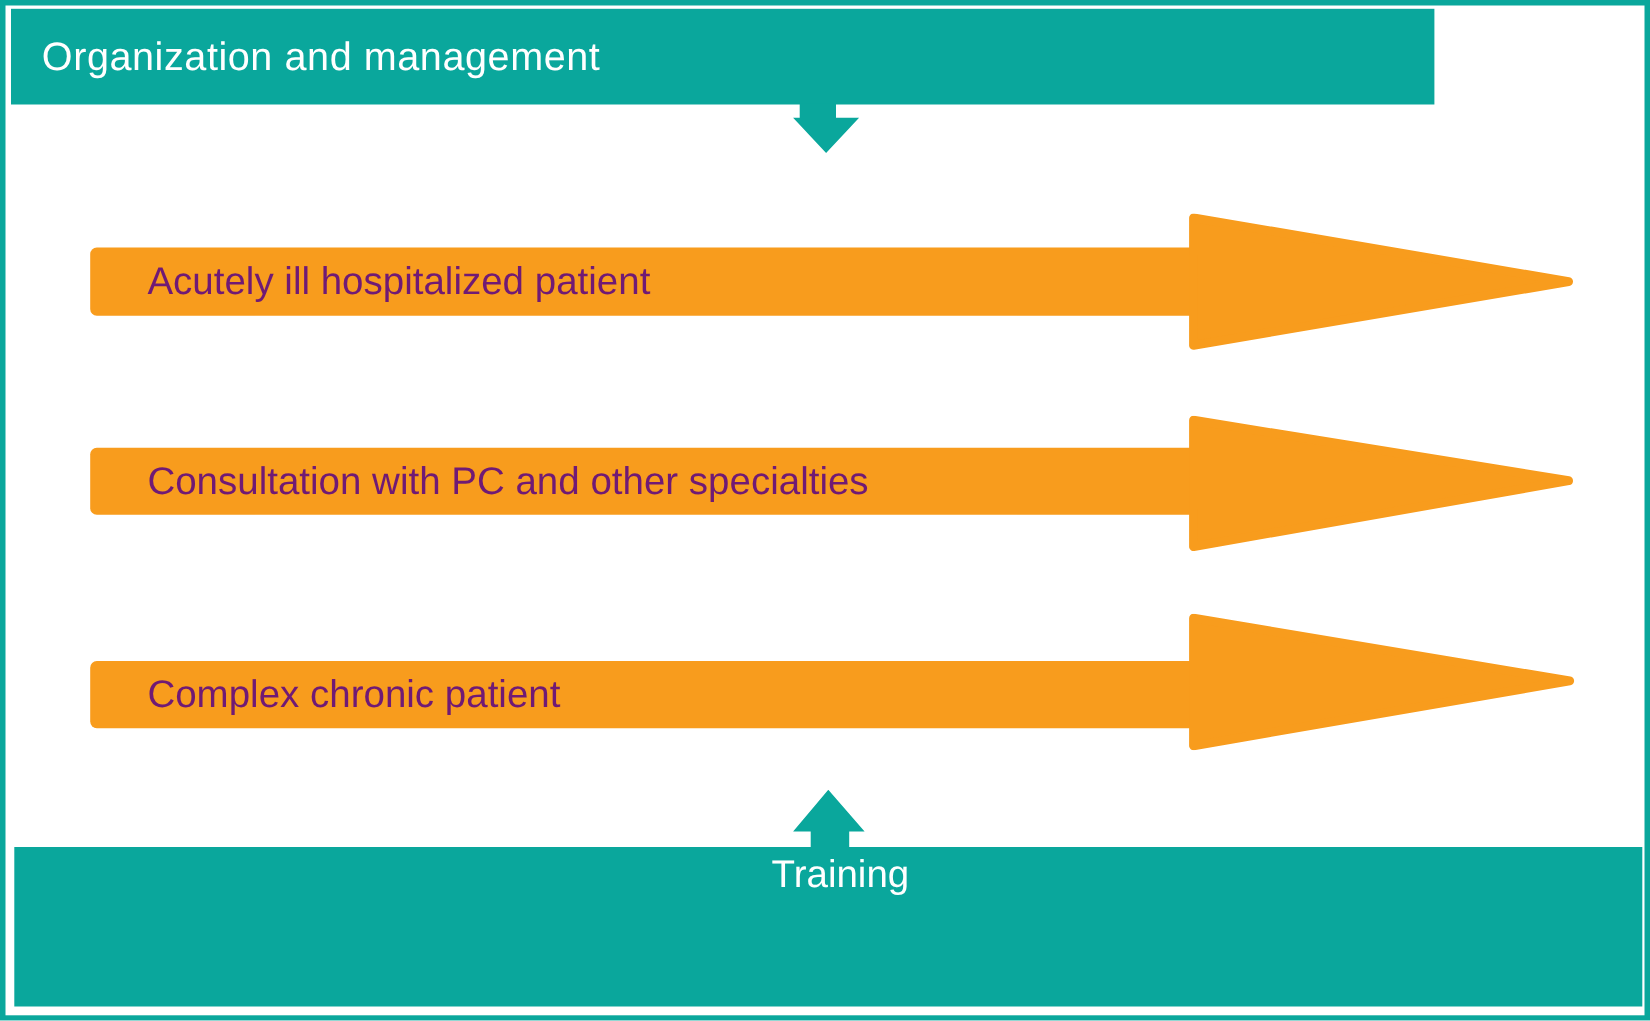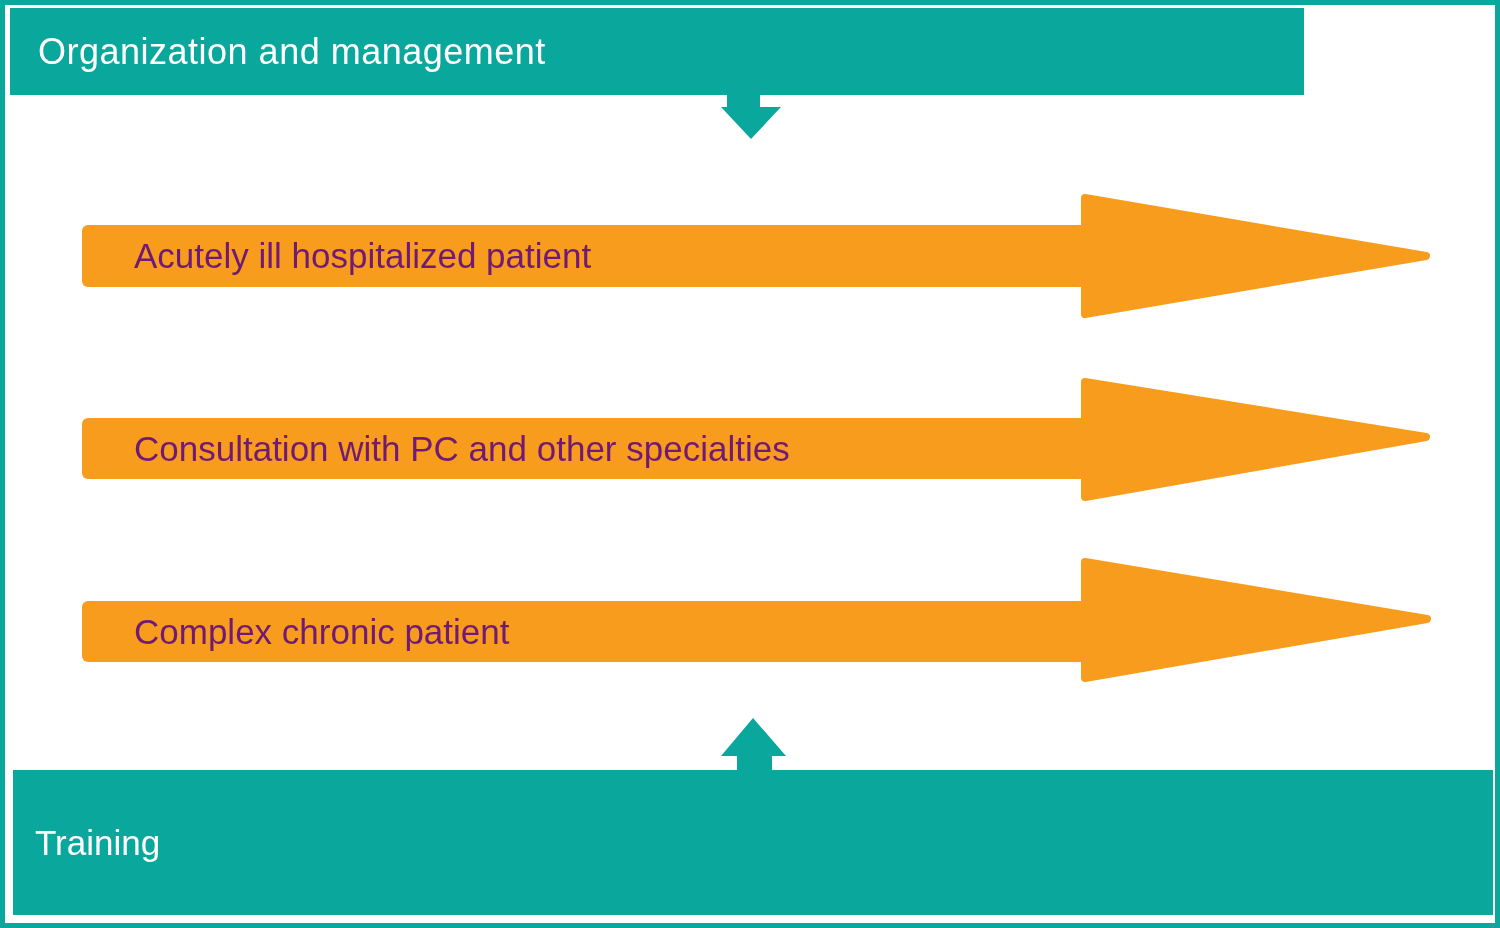--- a/index.html
+++ b/index.html
@@ -41,21 +41,21 @@
     white-space: nowrap;
   }
   .bottom-bar {
     position: absolute;
     left: 13px;
     top: 770px;
     width: 1480px;
     height: 145px;
     background: #0aa79c;
     display: flex;
-    flex-direction: column;
+    flex-direction: row;
     justify-content: center;
   }
   .bottom-bar .line {
     color: #ffffff;
     font-size: 35px;
     line-height: 50px;
     padding-left: 22px;
     white-space: nowrap;
   }
   .teal-arrow {
@@ -102,21 +102,21 @@
     <polygon points="11,0 11,13 5,13 35,45 65,13 44,13 44,0"></polygon>
   </svg>
 
   <div class="orange-shaft" style="top:225px; width:1008px; height:62px;">
     <span class="label">Acutely ill hospitalized patient</span>
   </div>
   <svg class="orange-head" style="top:194px;" width="352" height="126" viewBox="0 0 352 126">
     <polygon points="5,4 346,62 5,120"></polygon>
   </svg>
 
-  <div class="orange-shaft" style="top:418px; width:1008px; height:61px;text-align:center;">
+  <div class="orange-shaft" style="top:407px; width:1008px; height:61px;text-align:center;">
     <span class="label">Consultation with PC and other specialties</span>
   </div>
   <svg class="orange-head" style="top:378px;" width="352" height="123" viewBox="0 0 352 123">
     <polygon points="5,4 346,59 5,119"></polygon>
   </svg>
 
   <div class="orange-shaft" style="top:588px; width:1008px; height:61px;margin-top:13px;">
     <span class="label">Complex chronic patient</span>
   </div>
   <svg class="orange-head" style="top:558px;" width="354" height="124" viewBox="0 0 354 124">

